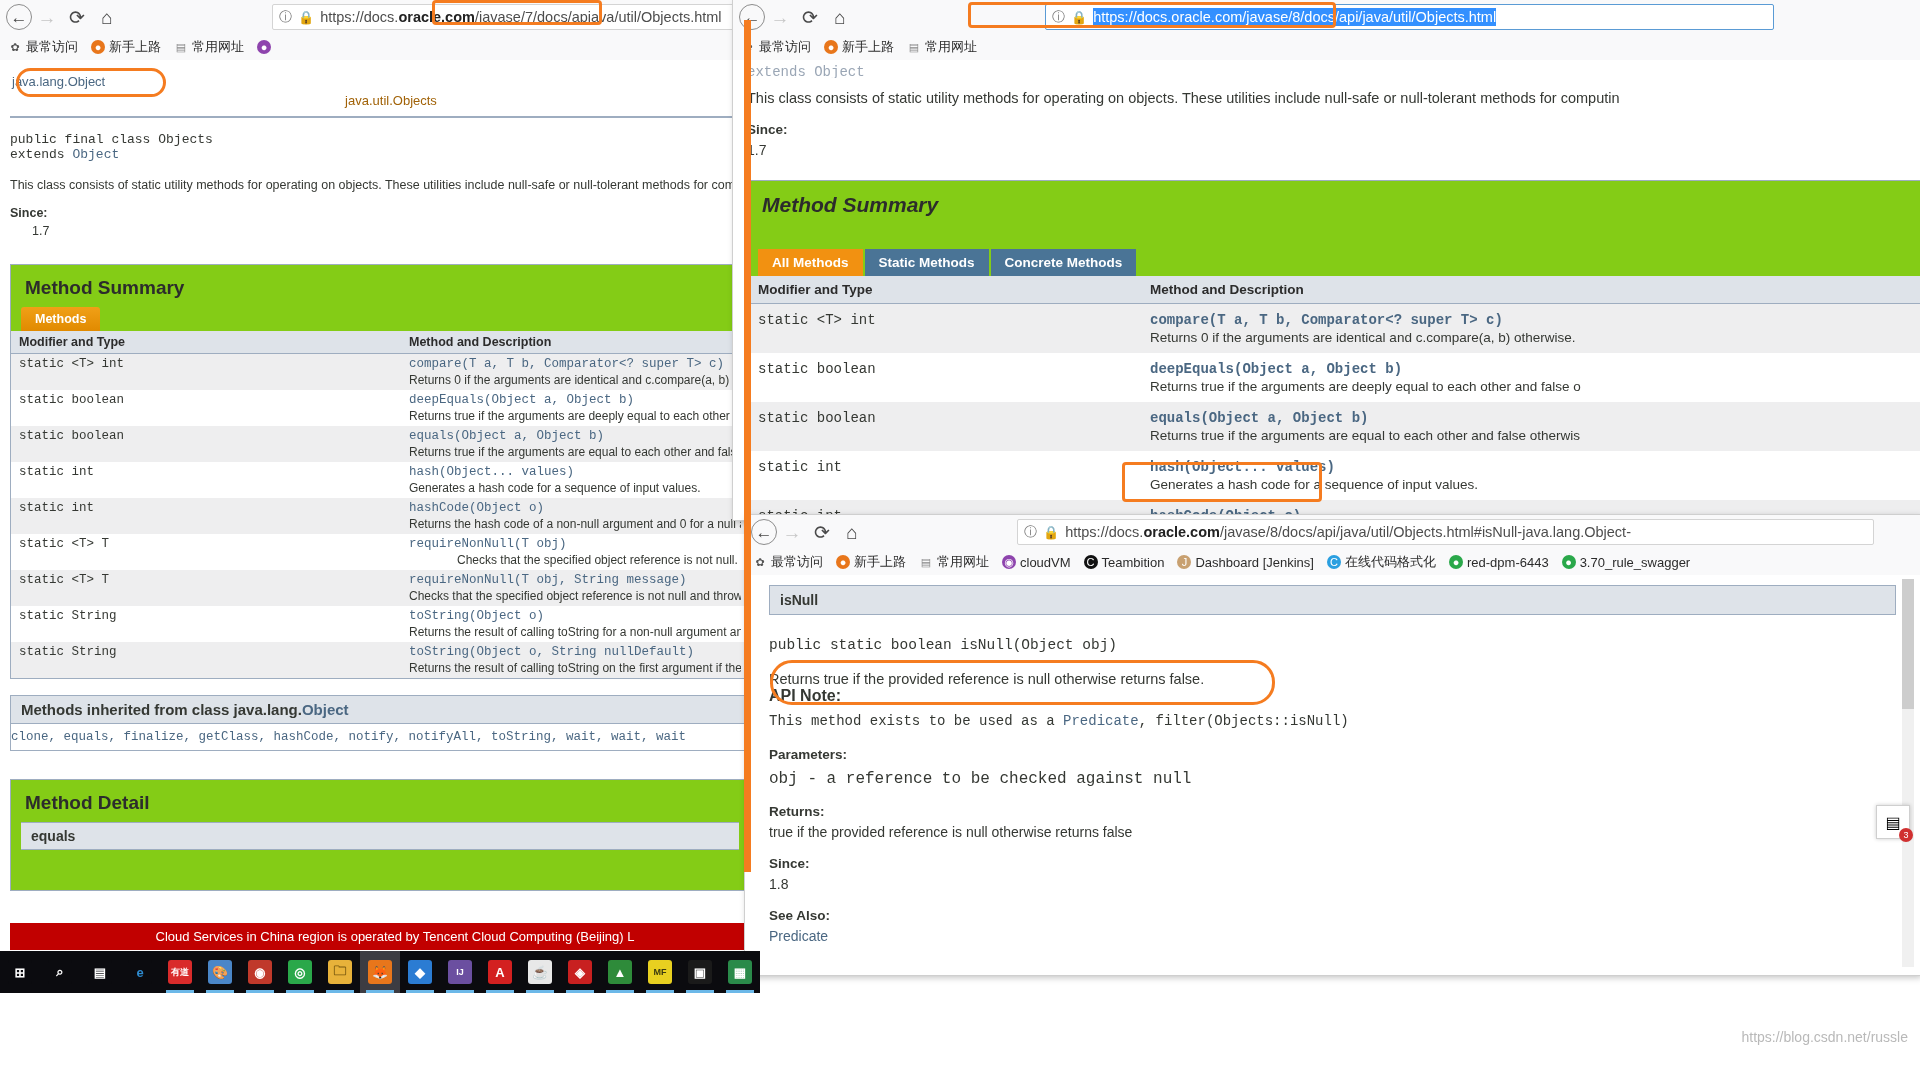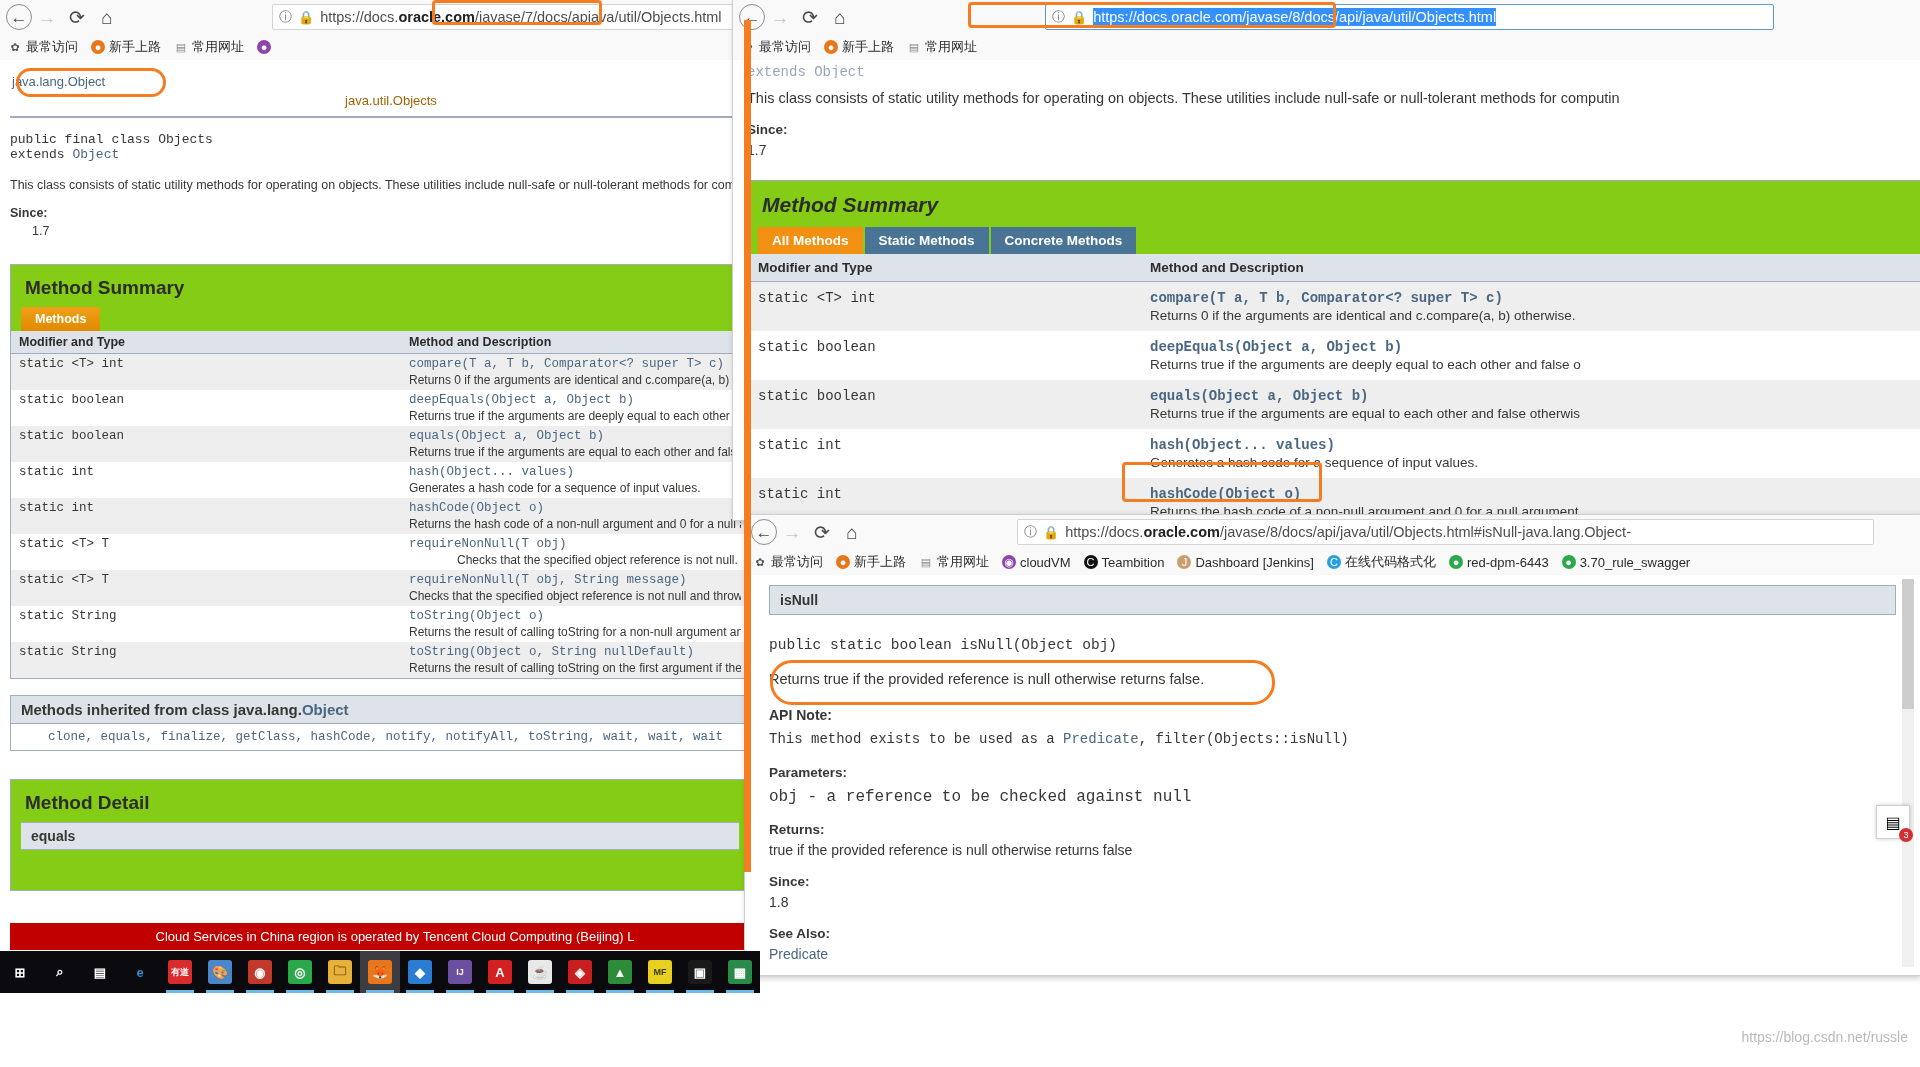--- a/index.html
+++ b/index.html
@@ -58,21 +58,21 @@
   tr.alt td { background:#eeeeef; }
   .tab-old {
     display:inline-block; background:linear-gradient(#f0a017,#e18a00);
     color:#fff; font-weight:bold; font-size:12.5px; padding:5px 14px;
     border-radius:3px 3px 0 0;
   }
   .tabs8 { display:flex; gap:2px; padding:0 0 0 0; }
   .tab8 { font-size:13.5px; font-weight:bold; padding:6px 14px; color:#fff; background:#4a7496; }
   .tab8.on { background:#f29111; }
   .ihead { background:#dee3e9; border:1px solid #9eadc0; font-weight:bold; font-size:15px; padding:5px 10px; }
-  .ibody { border:1px solid #9eadc0; border-top:none; padding:6px 26px; font-size:12.5px;text-align:right; }
+  .ibody { border:1px solid #9eadc0; border-top:none; padding:6px 0; font-size:12.5px; }
   .subhead-blue { background:#dee3e9; border:1px solid #9eadc0; font-weight:bold; font-size:14px; padding:5px 10px; }
 
   
   .win { position:absolute; background:#fff; overflow:hidden; }
   .win.shadow { box-shadow:0 0 0 1px #cfcfcf, 2px 2px 7px rgba(0,0,0,.28); }
 
   
   .anno { position:absolute; border:3px solid #f57c20; border-radius:22px; pointer-events:none; }
   .anno.rect { border-radius:4px; }
   .vline { position:absolute; background:#f57c20; }
@@ -286,21 +286,21 @@
     </div>
 
     <div class="doc" style="position:relative; padding:4px 0 0 14px; height:456px; overflow:hidden;">
       <div class="mono clip nowrap" style="font-size:14px; color:#9aa6b5; height:14px; margin-bottom:6px;">extends Object</div>
       <div class="nowrap clip" style="font-size:14.5px; margin-top:12px;">This class consists of static utility methods for operating on objects. These utilities include null-safe or null-tolerant methods for computin</div>
       <div style="font-size:13.5px; font-weight:bold; margin-top:16px;">Since:</div>
       <div style="font-size:14px; margin:5px 0 0 0;">1.7</div>
 
       <div class="blockbox" style="margin-top:22px; margin-right:0; border-right:none;">
         <div class="bhead ital" style="font-size:21px;">Method Summary</div>
-        <div class="tabs8" style="padding-left:10px; margin-top:2px;">
+        <div class="tabs8" style="padding-left:10px; margin-top:24px;">
           <div class="tab8 on">All Methods</div>
           <div class="tab8">Static Methods</div>
           <div class="tab8">Concrete Methods</div>
         </div>
         <table class="mt" style="table-layout:fixed; font-size:14px;">
           <colgroup>
               <col style="width:392px">
               <col>
             </colgroup>
           <thead>
@@ -405,21 +405,21 @@
       </div>
     </div>
 
     <div class="doc" style="position:relative; padding:10px 24px 0 24px; height:396px; overflow:hidden;">
       <div class="subhead-blue" style="font-size:14px; padding:6px 10px;">isNull</div>
 
       <div class="mono" style="font-size:14.5px; margin-top:22px; color:#353833;">public static boolean isNull(Object obj)</div>
 
       <div style="font-size:14.5px; margin-top:18px;">Returns true if the provided reference is null otherwise returns false.</div>
 
-      <div style="font-size:14px; font-weight:bold; margin-top:20px;">API Note:</div>
+      <div style="font-size:16px; font-weight:bold; ">API Note:</div>
       <div class="mono" style="font-size:14px; margin-top:8px;"><span>This method exists to be used as a </span><span class="lnk">Predicate</span><span>, filter(Objects::isNull)</span></div>
 
       <div style="font-size:13.5px; font-weight:bold; margin-top:18px;">Parameters:</div>
       <div class="mono" style="font-size:16px; margin-top:8px;">obj - a reference to be checked against null</div>
 
       <div style="font-size:13.5px; font-weight:bold; margin-top:16px;">Returns:</div>
       <div style="font-size:14px; margin-top:5px;">true if the provided reference is null otherwise returns false</div>
 
       <div style="font-size:13.5px; font-weight:bold; margin-top:16px;">Since:</div>
       <div style="font-size:14px; margin-top:5px;">1.8</div>

